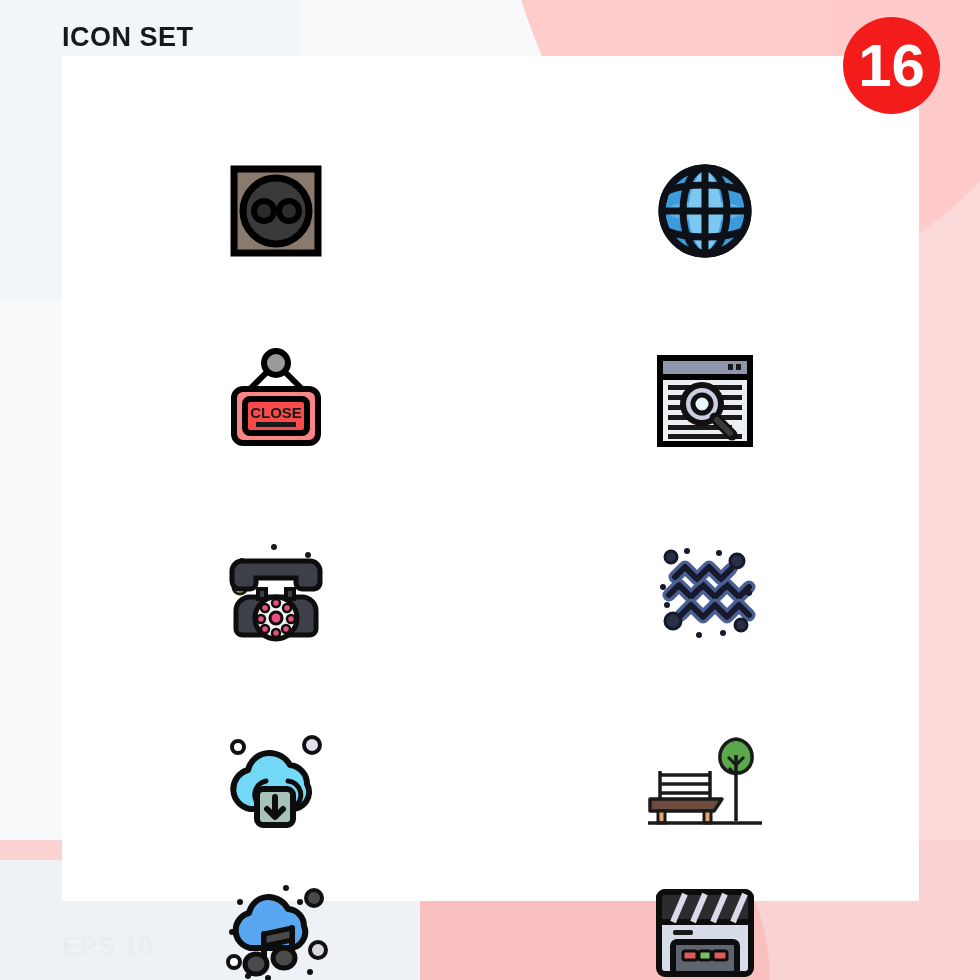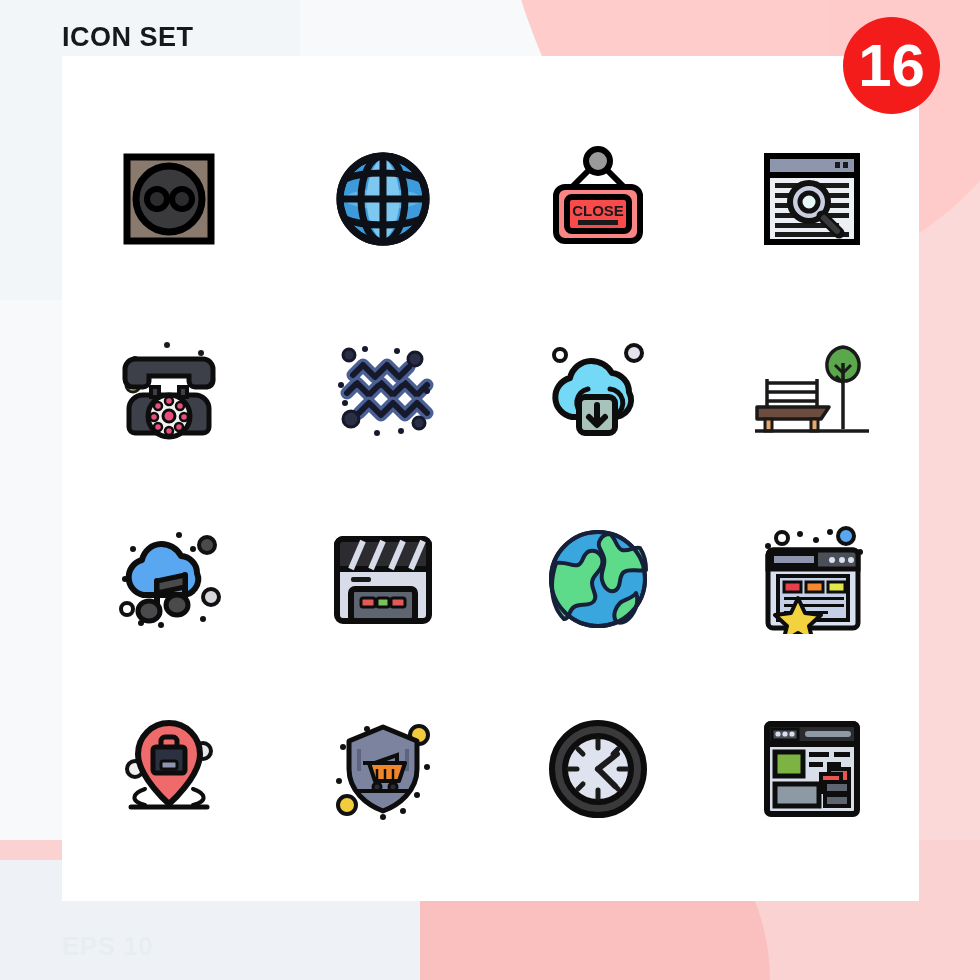--- a/index.html
+++ b/index.html
@@ -79,24 +79,24 @@
   
   .canvas {
     position: absolute;
     left: 62px; top: 56px;
     width: 857px; height: 845px;
     background: #ffffff;
     z-index: 4;
   }
   .grid {
     position: absolute;
-    left: 62px; top: 44px;
+    left: 62px; top: 56px;
     width: 857px; height: 845px;
     display: grid;
-    grid-template-columns: repeat(4, 1fr);
+    grid-template-columns: repeat(2, 1fr);
     grid-template-rows: repeat(4, 190px);
     padding: 60px 0 0 0;
     z-index: 5;
   }
   .cell {
     display: flex;
     align-items: center;
     justify-content: center;
   }
   .cell svg { display: block; }

